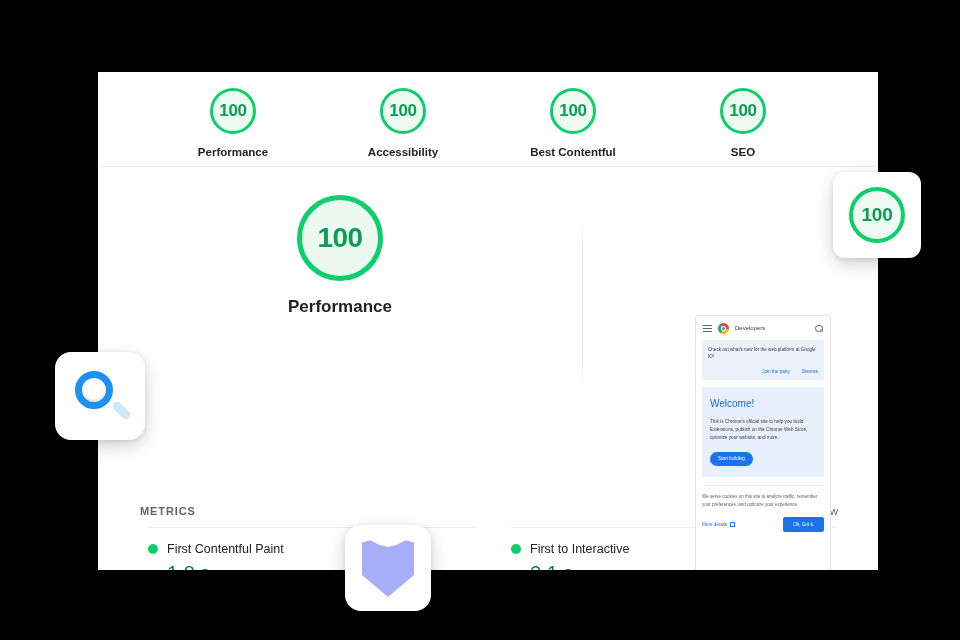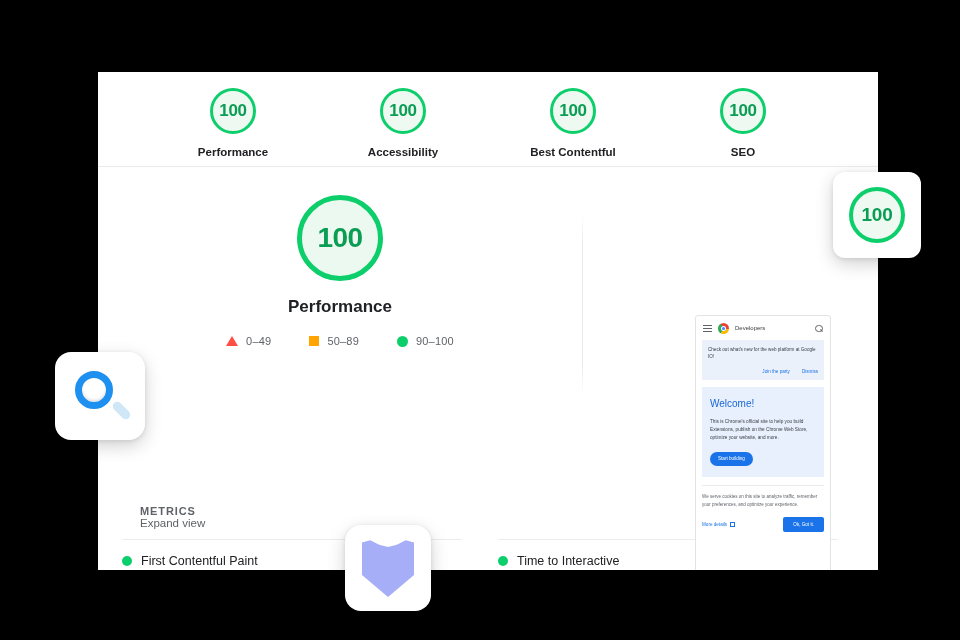--- a/index.html
+++ b/index.html
@@ -124,26 +124,26 @@
   .t-cookie { margin: 8px 6px 0; padding-top: 7px; border-top: 1px solid #ececec; }
   .t-cookie p { font-size: 4.5px; color: #5f6368; line-height: 1.8; }
   .t-cookie-row { display: flex; align-items: center; justify-content: space-between; margin-top: 8px; }
   .t-more { color: #1a73e8; font-size: 4.6px; display: flex; align-items: center; gap: 3px; }
   .t-ext { width: 4.5px; height: 4.5px; border: 0.8px solid #1a73e8; position: relative; }
   .t-ok { background: #1a73e8; color: #fff; font-size: 4.6px; padding: 3.5px 10px; border-radius: 2px; }
 
   
   .metrics-head {
     display: flex; align-items: baseline; justify-content: space-between;
-    padding: 0 40px 0 42px; margin-top: 8px; flex-direction: column;
+    padding: 0 40px 0 42px; margin-top: 8px;
   }
   .metrics-title { font-size: 11px; font-weight: 700; color: #5f6368; letter-spacing: 0.9px; }
   .expand-view { font-size: 11.5px; color: #5f6368; cursor: pointer; }
 
-  .metrics-grid { display: flex; padding: 0 40px 0 24px; margin-top: 10px; gap: 36px; }
+  .metrics-grid { display: flex; padding: 0 40px 0 50px; margin-top: 10px; gap: 36px; }
   .metric { flex: 1; border-top: 1px solid #ececec; padding-top: 14px; }
   .metric-row { display: flex; align-items: center; gap: 9px; }
   .metric-dot { width: 10px; height: 10px; border-radius: 50%; background: #0cce6b; flex: none; }
   .metric-name { font-size: 12.5px; color: #202124; }
   .metric-val { font-size: 20px; color: #0b8043; margin-top: 6px; margin-left: 19px; font-weight: 400; }
 
   
   .badge {
     position: absolute; background: #fff; border-radius: 14px;
     box-shadow: 0 6px 18px rgba(0,0,0,0.18), 0 1px 4px rgba(0,0,0,0.10);
@@ -215,34 +215,20 @@
 
       <div class="vdivider"></div>
 
       <div class="score-panel">
         <div class="ring-lg">
           <span>100</span>
         </div>
         <div class="score-title">Performance</div>
 
 
-        <div class="legend">
-          <div class="legend-item">
-            <div class="sym-tri"></div>
-            <span class="lbl">0–49</span>
-          </div>
-          <div class="legend-item">
-            <div class="sym-sq"></div>
-            <span class="lbl">50–89</span>
-          </div>
-          <div class="legend-item">
-            <div class="sym-cir"></div>
-            <span class="lbl">90–100</span>
-          </div>
-        </div>
       </div>
 
       <div class="thumb-wrap">
         <div class="thumb">
 
           <div class="t-header">
             <div class="t-burger">
                 <i></i>
                 <i></i>
                 <i></i>
@@ -291,21 +277,21 @@
       <div class="metric">
         <div class="metric-row">
           <div class="metric-dot"></div>
           <div class="metric-name">First Contentful Paint</div>
         </div>
         <div class="metric-val">1.8 s</div>
       </div>
       <div class="metric">
         <div class="metric-row">
           <div class="metric-dot"></div>
-          <div class="metric-name">Time to Interactive</div>
+          <div class="metric-name">First to Interactive</div>
         </div>
         <div class="metric-val">2.1 s</div>
       </div>
     </div>
 
   </div>
 
   <div class="badge" id="badge-search">
     <div class="mag">
       <div class="mag-ring"></div>

